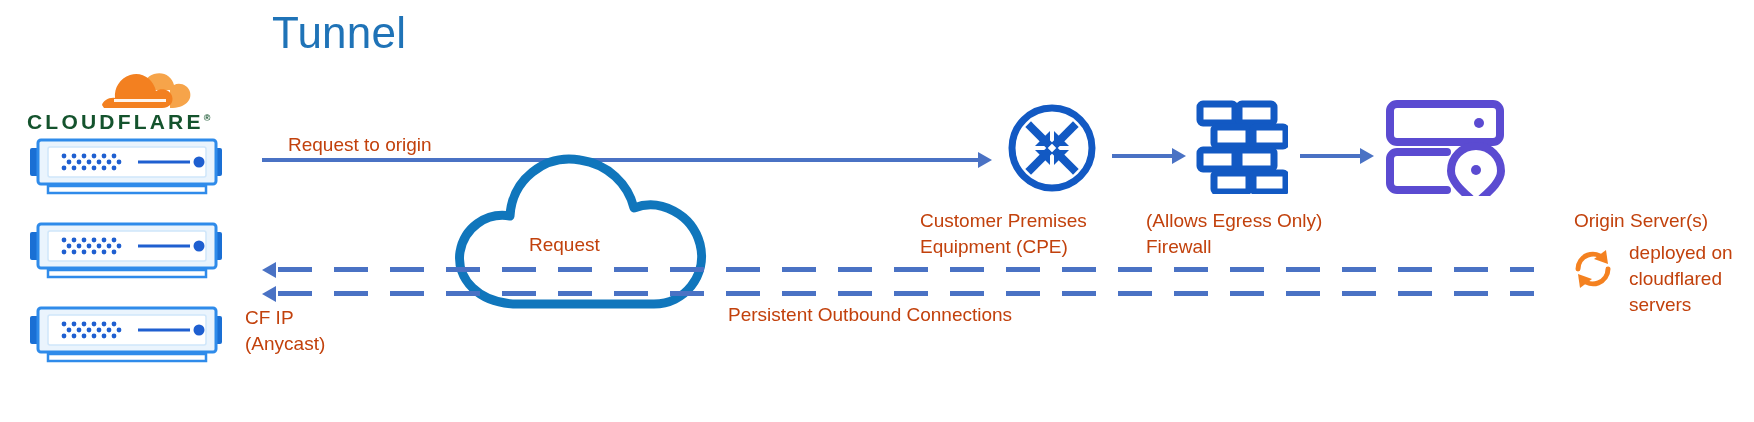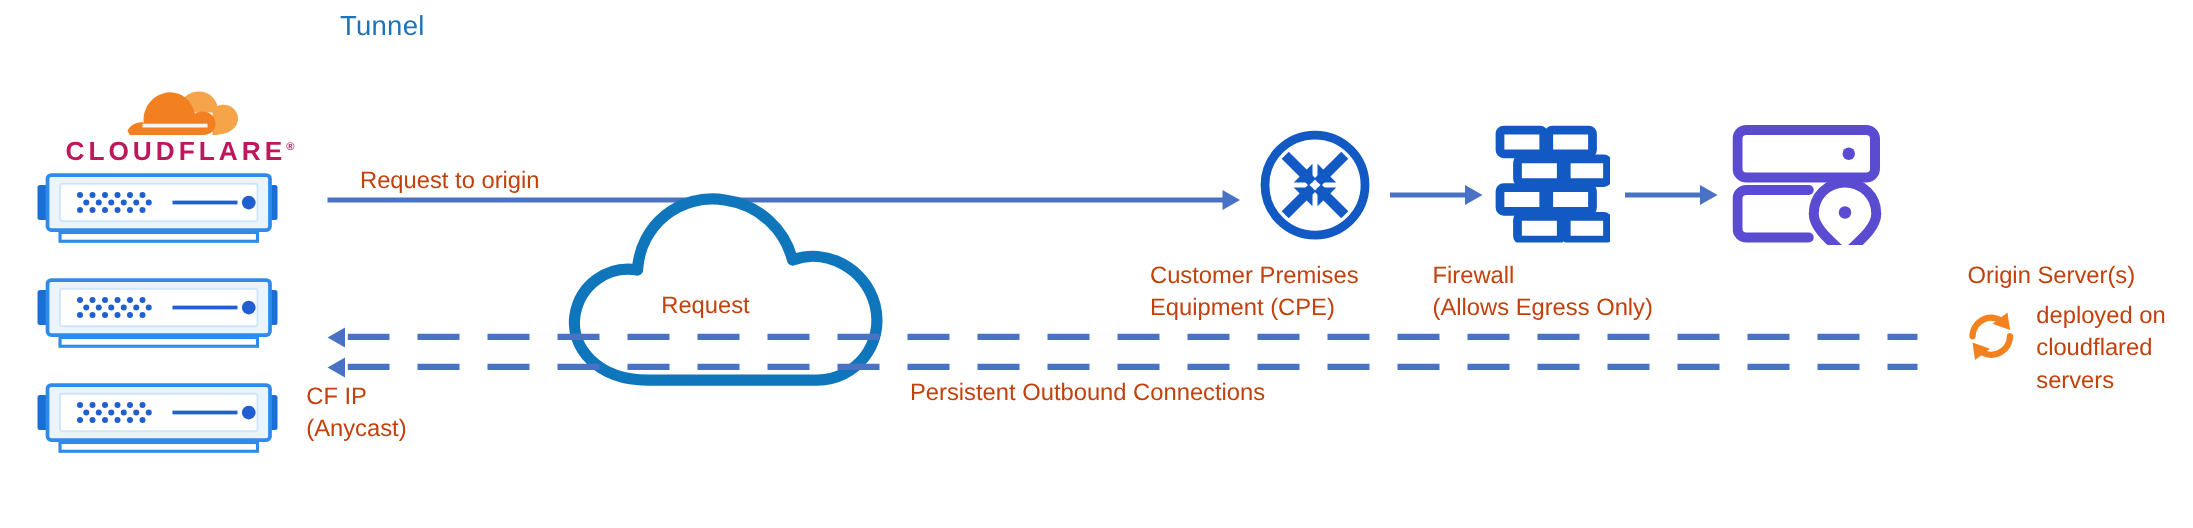--- a/index.html
+++ b/index.html
@@ -16,43 +16,43 @@
     height: 422px;
     background: #ffffff;
     overflow: hidden;
   }
   .abs { position: absolute; }
 
   
   #title {
     left: 272px;
     top: 8px;
-    font-size: 22px;
+    font-size: 44px;
     color: #1f73b7;
     letter-spacing: 0.2px;
     white-space: nowrap;
   }
 
   
   #cf-logo-wrap {
     left: 22px;
     top: 72px;
     width: 210px;
     height: 62px;
   }
   #cf-wordmark {
     position: absolute;
-    left: 17px;
+    left: 5px;
     top: 38px;
     width: 210px;
-    text-align: center;
+    text-align: left;
     font-size: 21px;
     font-weight: bold;
     letter-spacing: 3.2px;
-    color: #be185d;
+    color: #14532d;
     white-space: nowrap;
   }
   #cf-wordmark .reg {
     font-size: 9px;
     vertical-align: super;
     letter-spacing: 0;
   }
 
   
   .server {
@@ -265,22 +265,22 @@
         <rect x="18" y="27" width="35" height="19" rx="3"></rect>
         <rect x="57" y="27" width="33" height="19" rx="3"></rect>
         <rect x="4" y="50" width="35" height="19" rx="3"></rect>
         <rect x="43" y="50" width="35" height="19" rx="3"></rect>
         <rect x="18" y="73" width="35" height="19" rx="3"></rect>
         <rect x="57" y="73" width="33" height="19" rx="3"></rect>
       </g>
     </svg>
   </div>
   <div class="abs label center" style="left:1146px; top:208px; width:226px;">
+    <div>(Allows Egress Only)</div>
     <div>Firewall</div>
-    <div>(Allows Egress Only)</div>
   </div>
 
   <div class="abs solid-line" style="left:1300px; top:154px; width:62px;"></div>
   <div class="abs arrow-right" style="left:1360px; top:148px;"></div>
 
   <div class="abs" style="left:1386px; top:100px;">
     <svg width="126" height="96" viewBox="0 0 126 96">
       <rect x="4" y="4" width="110" height="38" rx="7" fill="none" stroke="#5b4bd1" stroke-width="8"></rect>
       <circle cx="93" cy="23" r="5" fill="#5b4bd1"></circle>
       <path d="M61 52 L11 52 A7 7 0 0 0 4 59 L4 83 A7 7 0 0 0 11 90 L61 90" fill="none" stroke="#5b4bd1" stroke-width="8" stroke-linecap="round"></path>

